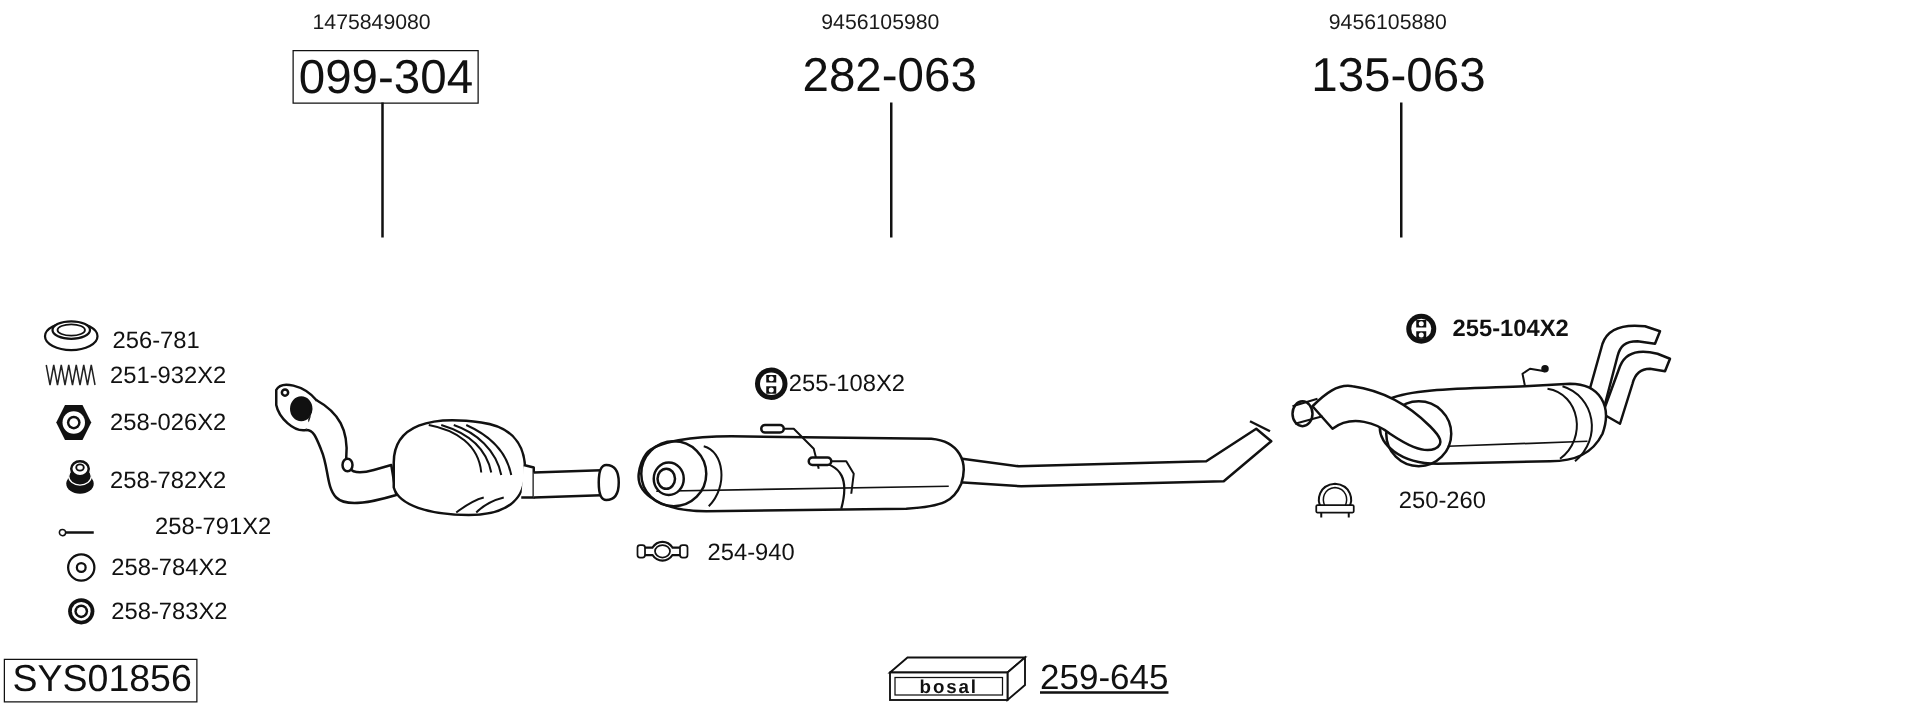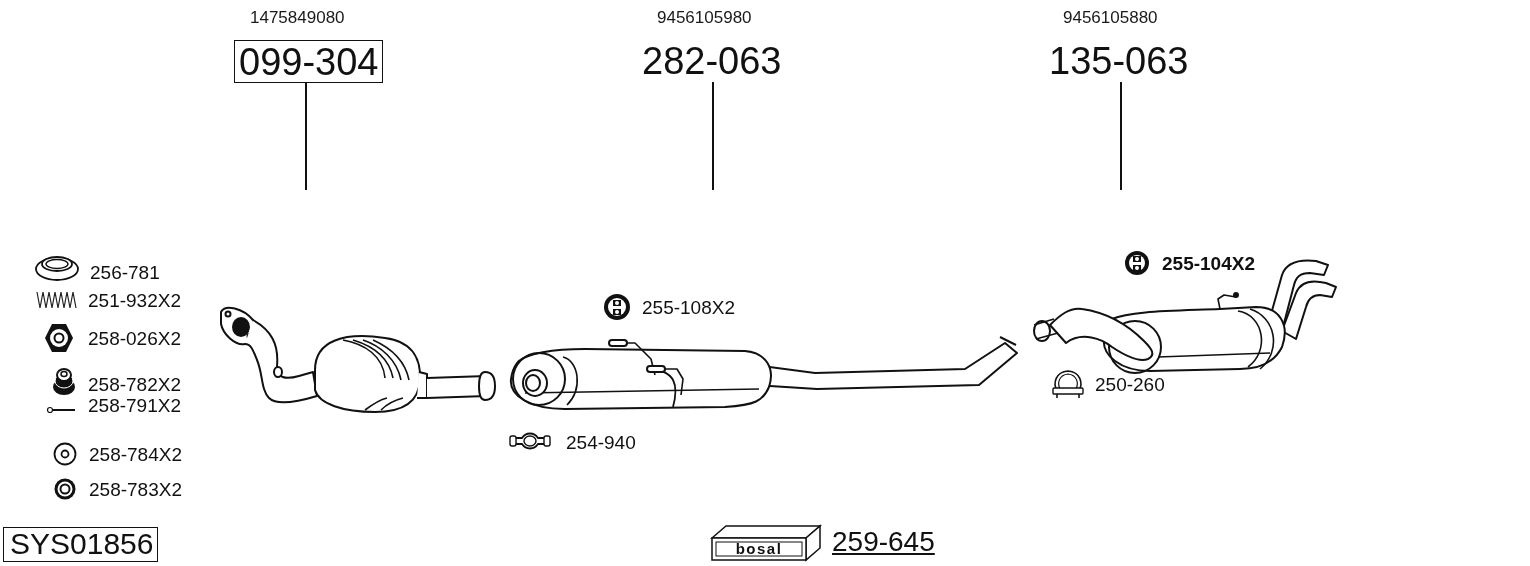--- a/index.html
+++ b/index.html
@@ -60,21 +60,21 @@
 <div class="acc-item" style="left:52px; top:366px;">
   <svg style="position:relative;" width="24" height="30" viewBox="0 0 24 30">
     <ellipse cx="12" cy="21" rx="11" ry="8" fill="#111"></ellipse>
     <ellipse cx="12" cy="15" rx="9" ry="7" fill="#111" stroke="#fff" stroke-width="1"></ellipse>
     <ellipse cx="12" cy="9" rx="7" ry="6" fill="#fff" stroke="#111" stroke-width="2"></ellipse>
     <ellipse cx="12" cy="8" rx="3" ry="2.5" fill="#fff" stroke="#111" stroke-width="1.5"></ellipse>
   </svg>
   <span class="acc-label" style="margin-left:12px; margin-top:6px;">258-782X2</span>
 </div>
 
-<div class="acc-item" style="left:46px; top:395px;">
+<div class="acc-item" style="left:46px; top:411px;gap:36px;">
   <svg style="position:relative;" width="30" height="20" viewBox="0 0 30 20">
     <circle cx="4" cy="15" r="2.5" fill="#fff" stroke="#111" stroke-width="1.2"></circle>
     <line x1="6" y1="15" x2="29" y2="15" stroke="#111" stroke-width="2"></line>
   </svg>
   <span class="acc-label" style="margin-left:12px;">258-791X2</span>
 </div>
 
 <div class="acc-item" style="left:53px; top:442px;">
   <svg style="position:relative;" width="24" height="24" viewBox="0 0 24 24">
     <circle cx="12" cy="12" r="10.5" fill="#fff" stroke="#111" stroke-width="1.8"></circle>
@@ -168,21 +168,21 @@
 
 <div class="acc-item" style="left:603px; top:292px;">
   <svg style="position:relative;" width="28" height="30" viewBox="0 0 28 30">
     <circle cx="14" cy="15" r="13" fill="#111"></circle>
     <circle cx="14" cy="15" r="9" fill="#fff"></circle>
     <rect x="10" y="8" width="8" height="6" fill="#111"></rect>
     <rect x="10" y="17" width="8" height="6" fill="#111"></rect>
     <circle cx="14" cy="11" r="2" fill="#fff"></circle>
     <circle cx="14" cy="20" r="2" fill="#fff"></circle>
   </svg>
-  <span class="acc-label" style="margin-left:11px;">255-108X2</span>
+  <span class="acc-label" style="margin-left:0;">255-108X2</span>
 </div>
 
 <div class="acc-item" style="left:508px; top:430px;">
   <svg style="position:relative;" width="44" height="24" viewBox="0 0 44 24">
     <path d="M4,8 L14,8 C18,2 26,2 30,8 L40,8 L40,14 L30,14 C26,20 18,20 14,14 L4,14 Z" fill="#fff" stroke="#111" stroke-width="1.8"></path>
     <rect x="2" y="6" width="6" height="10" rx="2" fill="#fff" stroke="#111" stroke-width="1.4"></rect>
     <rect x="36" y="6" width="6" height="10" rx="2" fill="#fff" stroke="#111" stroke-width="1.4"></rect>
     <ellipse cx="22" cy="11" rx="6" ry="5" fill="#fff" stroke="#111" stroke-width="1.4"></ellipse>
   </svg>
   <span class="acc-label" style="margin-left:14px;">254-940</span>
@@ -193,21 +193,21 @@
     <circle cx="13" cy="14" r="12" fill="#111"></circle>
     <circle cx="13" cy="14" r="8" fill="#fff"></circle>
     <rect x="9" y="7" width="8" height="6" fill="#111"></rect>
     <rect x="9" y="16" width="8" height="6" fill="#111"></rect>
     <circle cx="13" cy="10" r="2" fill="#fff"></circle>
     <circle cx="13" cy="19" r="2" fill="#fff"></circle>
   </svg>
   <span class="acc-label" style="margin-left:12px;font-weight:bold;">255-104X2</span>
 </div>
 
-<div class="acc-item" style="left:1051px; top:368px;">
+<div class="acc-item" style="left:1051px; top:384px;gap:24px;">
   <svg style="position:relative;" width="34" height="32" viewBox="0 0 34 32">
     <path d="M6,22 C2,16 4,4 17,3 C30,4 32,16 28,22" fill="#fff" stroke="#111" stroke-width="1.6"></path>
     <path d="M9,21 C6,15 8,7 17,6 C26,7 28,15 25,21" fill="none" stroke="#111" stroke-width="1.2"></path>
     <rect x="2" y="20" width="30" height="6" rx="1" fill="#fff" stroke="#111" stroke-width="1.4"></rect>
     <line x1="6" y1="26" x2="6" y2="30" stroke="#111" stroke-width="1.6"></line>
     <line x1="28" y1="26" x2="28" y2="30" stroke="#111" stroke-width="1.6"></line>
   </svg>
   <span class="acc-label" style="margin-left:10px;">250-260</span>
 </div>
 

